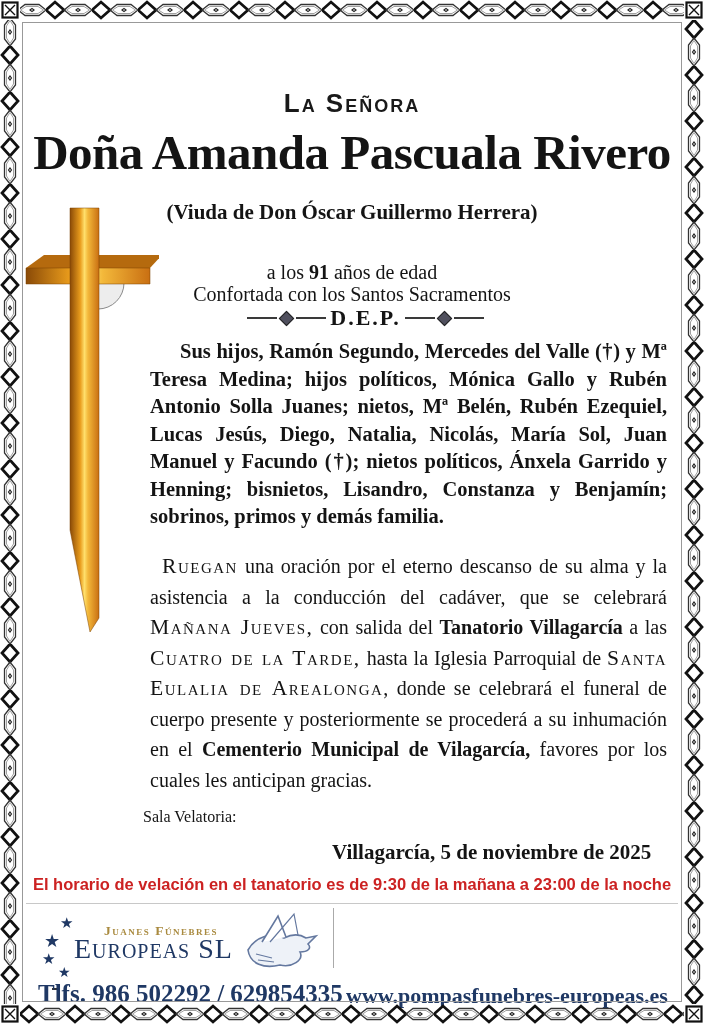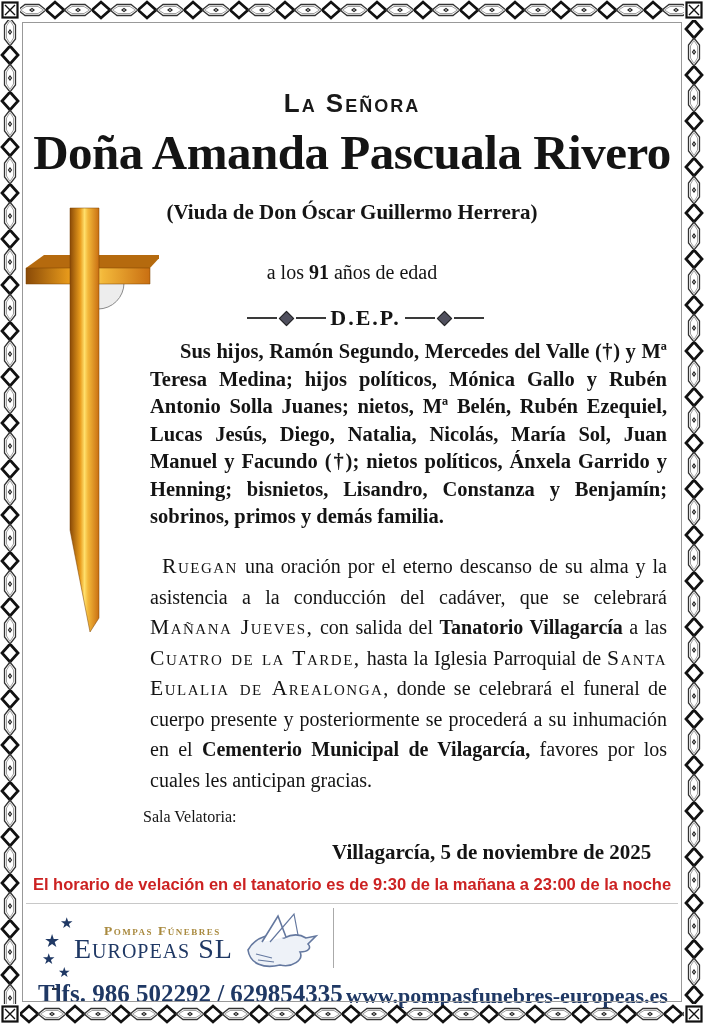--- a/index.html
+++ b/index.html
@@ -75,20 +75,21 @@
     <polygon points="2,70 20,57 138,57 126,70" fill="#b56a0e"></polygon>
     <polygon points="2,70 126,70 126,86 2,86" fill="url(#gv)" stroke="#7a4000" stroke-width="0.5"></polygon>
     <polygon points="46,10 75,10 75,420 66,434 46,332" fill="url(#gv)" stroke="#7a4000" stroke-width="0.5"></polygon>
   </svg>
 
   <div class="abs centered title-prefix">La Señora</div>
   <div class="abs centered deceased-name">Doña Amanda Pascuala Rivero</div>
   <div class="abs centered widow-line">(Viuda de Don Óscar Guillermo Herrera)</div>
 
   <div class="abs centered death-line2"><span>a los </span><span class="b">91</span><span> años de edad</span></div>
+  <div class="abs centered death-line3">Confortada con los Santos Sacramentos</div>
 
   <div class="abs dep-row">
     <span class="orn">
       <span class="line"></span>
         <span class="diamond"></span>
         <span class="line"></span>
     </span>
     <span class="dep-text">D.E.P.</span>
     <span class="orn">
       <span class="line"></span>
@@ -107,21 +108,21 @@
   <div class="abs centered notice-red">El horario de velación en el tanatorio es de 9:30 de la mañana a 23:00 de la noche</div>
 
   <div class="abs footer-sep"></div>
 
   <span class="star" style="left:60px;top:914px;font-size:15px;">★</span>
   <span class="star" style="left:44px;top:930px;font-size:18px;">★</span>
   <span class="star" style="left:42px;top:950px;font-size:15px;">★</span>
   <span class="star" style="left:58px;top:964px;font-size:14px;">★</span>
   <div class="abs brand-dash"></div>
 
-  <div class="abs brand-top">Pompas Fúnebres</div>
+  <div class="abs brand-top">Juanes Fúnebres</div>
   <div class="abs brand-main">Europeas SL</div>
 
   <svg class="dove-svg" width="86" height="70" viewBox="0 0 86 70">
     <path d="M10 42 C18 28 34 24 46 30 C54 26 62 26 68 30 L78 28 L70 36 C74 40 70 44 62 44 C66 52 54 60 42 57 C26 61 12 56 10 42 Z" fill="#eef2f8" stroke="#64789f" stroke-width="1.6"></path>
     <path d="M24 34 L40 8 L48 29" fill="#ffffff" stroke="#64789f" stroke-width="1.6"></path>
     <path d="M32 34 L56 6 L60 27" fill="none" stroke="#64789f" stroke-width="1.2"></path>
     <path d="M18 46 L34 50 M20 52 L36 54" stroke="#64789f" stroke-width="1.1" fill="none"></path>
   </svg>
   <div class="abs footer-divider"></div>
 

